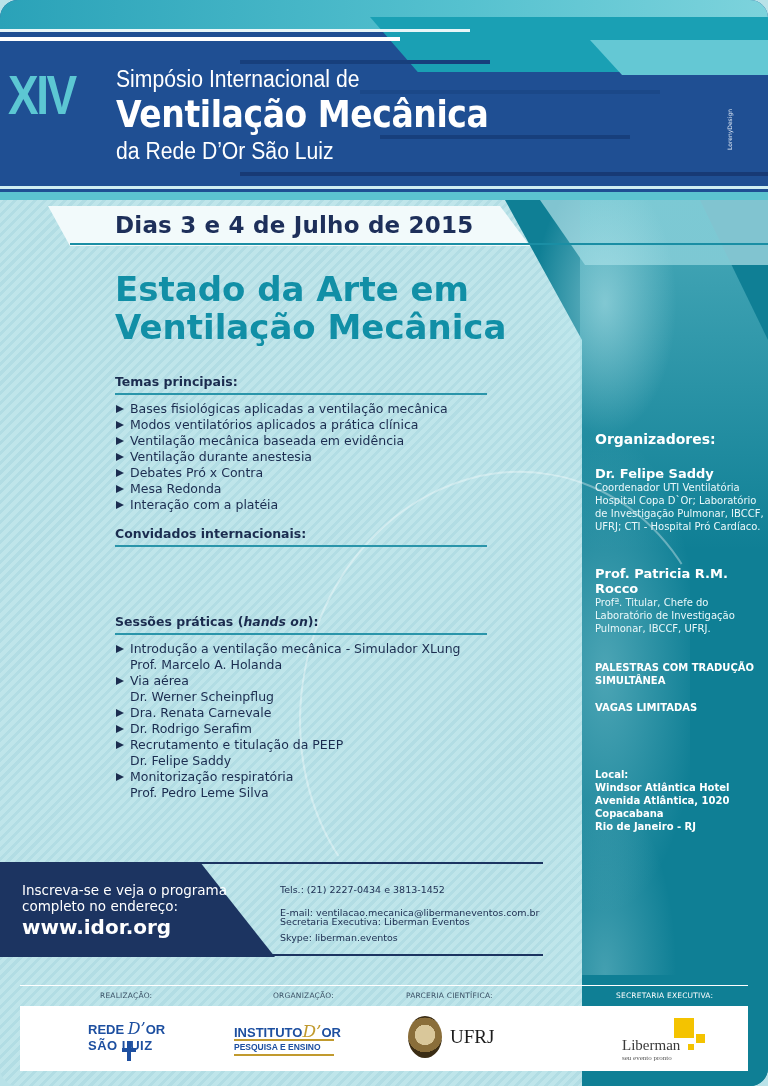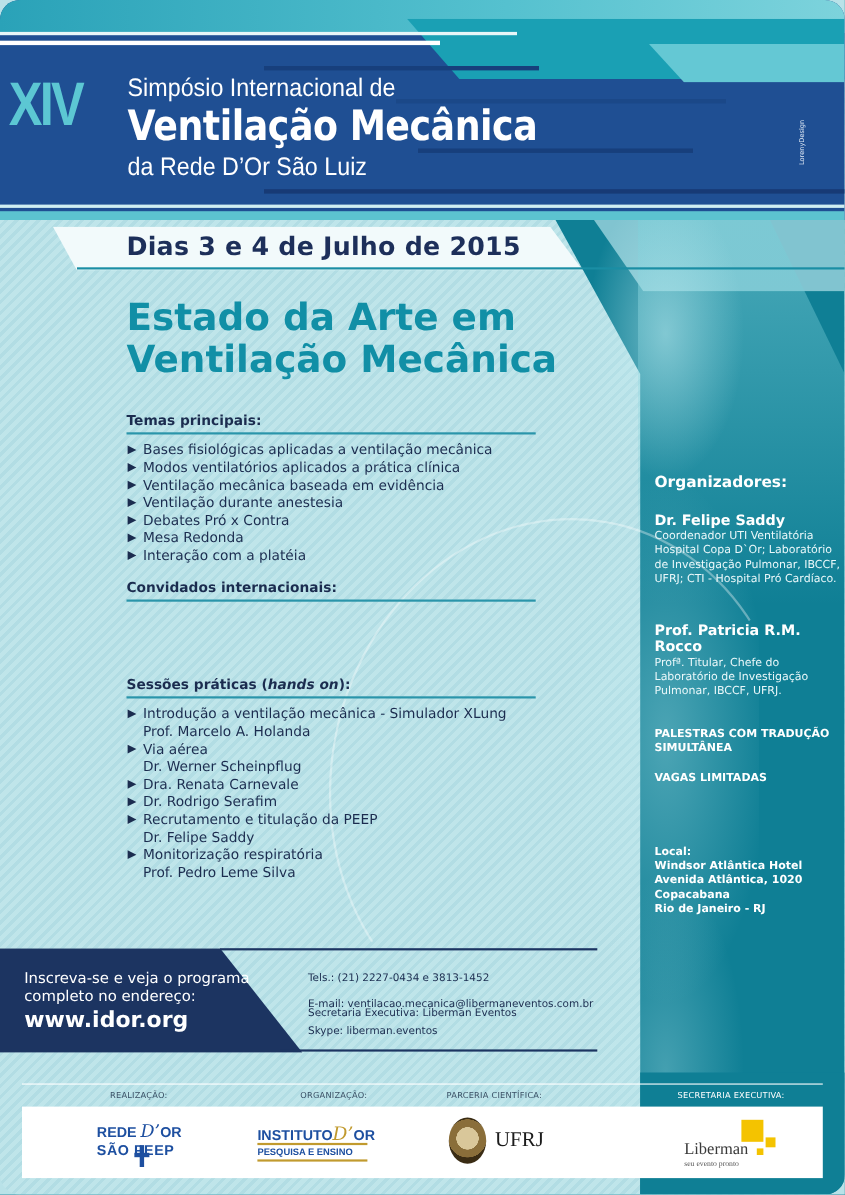--- a/index.html
+++ b/index.html
@@ -247,21 +247,21 @@
   <div class="footer-line"></div>
   <div class="footer-labels" style="left:100px;">REALIZAÇÃO:</div>
   <div class="footer-labels" style="left:241px;margin-left:32px;">ORGANIZAÇÃO:</div>
   <div class="footer-labels" style="left:406px;">PARCERIA CIENTÍFICA:</div>
   <div class="footer-labels white" style="left:616px;">SECRETARIA EXECUTIVA:</div>
 
   <div class="logo-box"></div>
 
   <div class="logo-rede">
     <div class="t1"><span style="font-family:'Liberation Sans',sans-serif;font-style:normal;font-weight:bold;font-size:13px;">REDE </span><span>D’</span><span style="font-family:'Liberation Sans',sans-serif;font-style:normal;font-weight:bold;font-size:13px;">OR</span></div>
-    <div class="t2">SÃO   PEEP</div>
+    <div class="t2">SÃO   LUIZ</div>
     <svg class="cross" viewBox="0 0 14 20">
       <rect x="5" y="0" width="4" height="20" fill="#1d4fa0"></rect>
       <rect x="0" y="7" width="14" height="4" fill="#1d4fa0"></rect>
     </svg>
   </div>
 
   <div class="logo-inst">
     <div class="t1"><span style="font-family:'Liberation Sans',sans-serif;font-style:normal;font-weight:bold;font-size:13px;color:#1d4fa0;">INSTITUTO</span><span>D’</span><span style="font-family:'Liberation Sans',sans-serif;font-style:normal;font-weight:bold;font-size:13px;color:#1d4fa0;">OR</span></div>
     <div class="bar1"></div>
     <div class="t2">PESQUISA E ENSINO</div>

